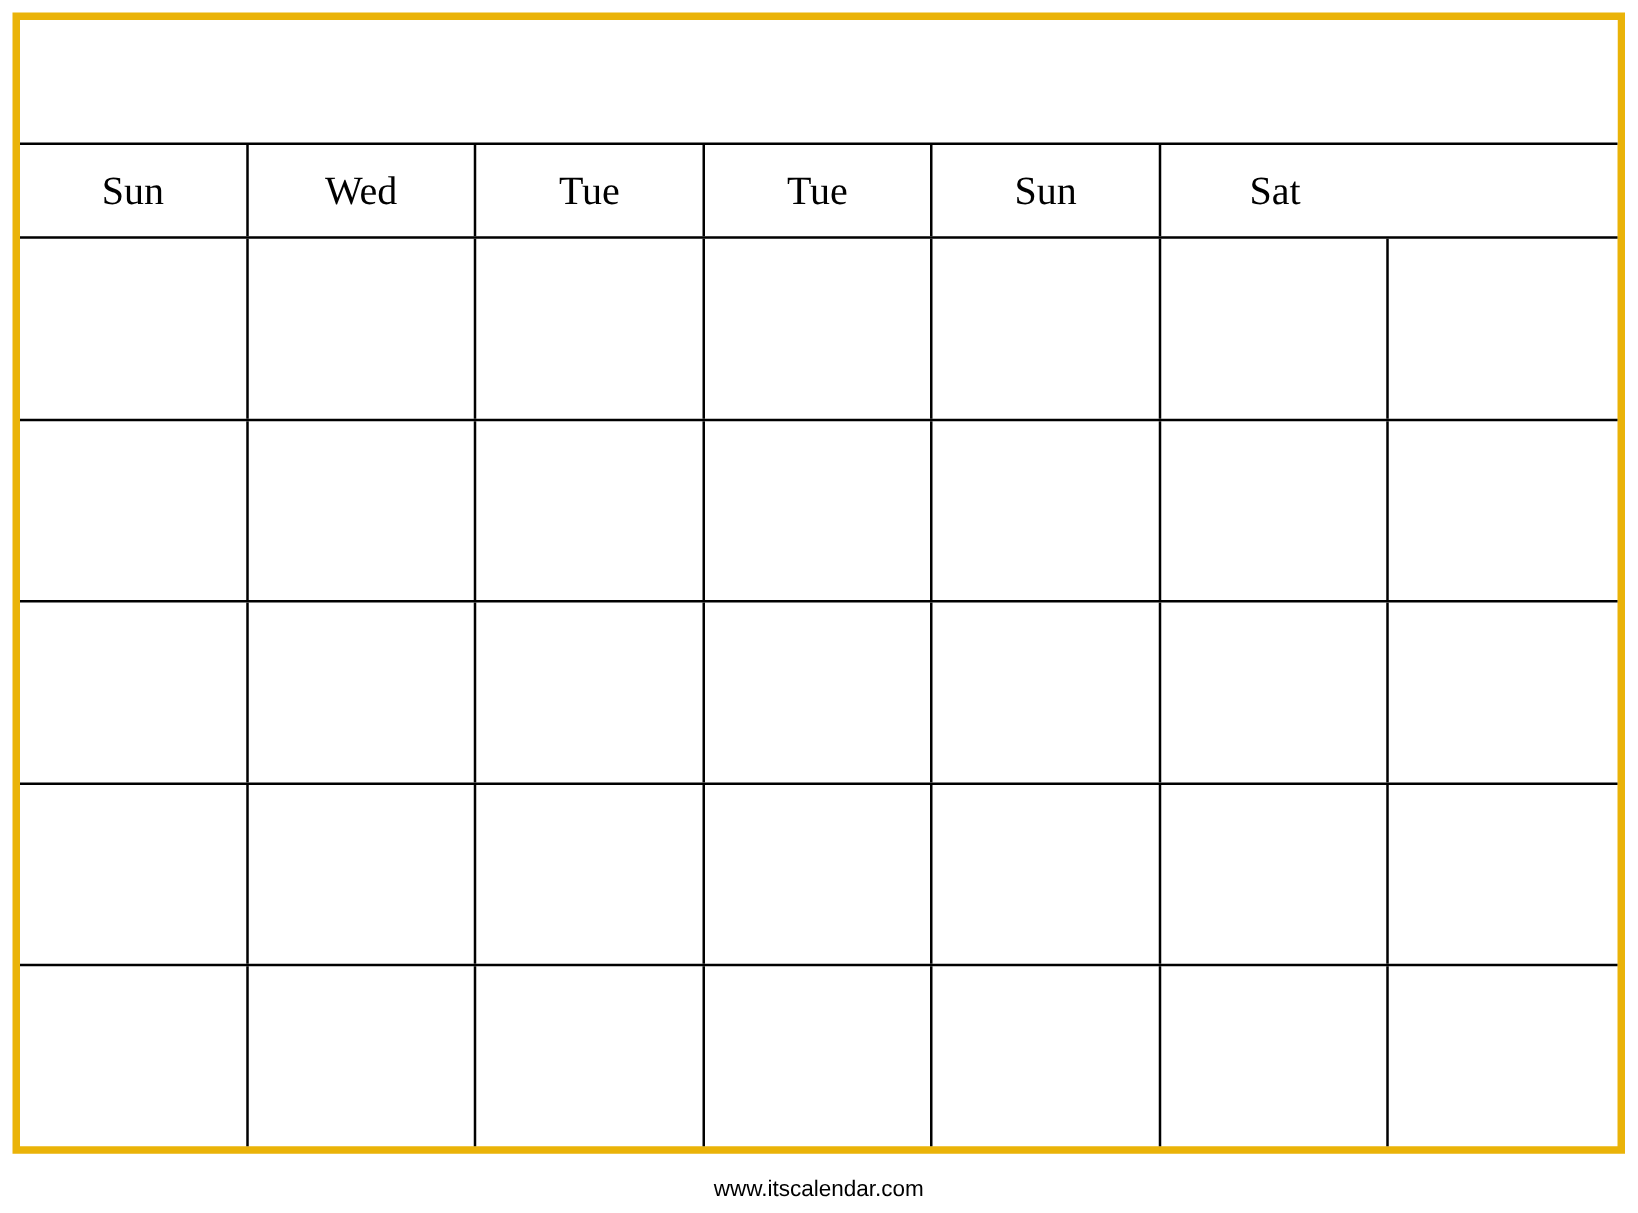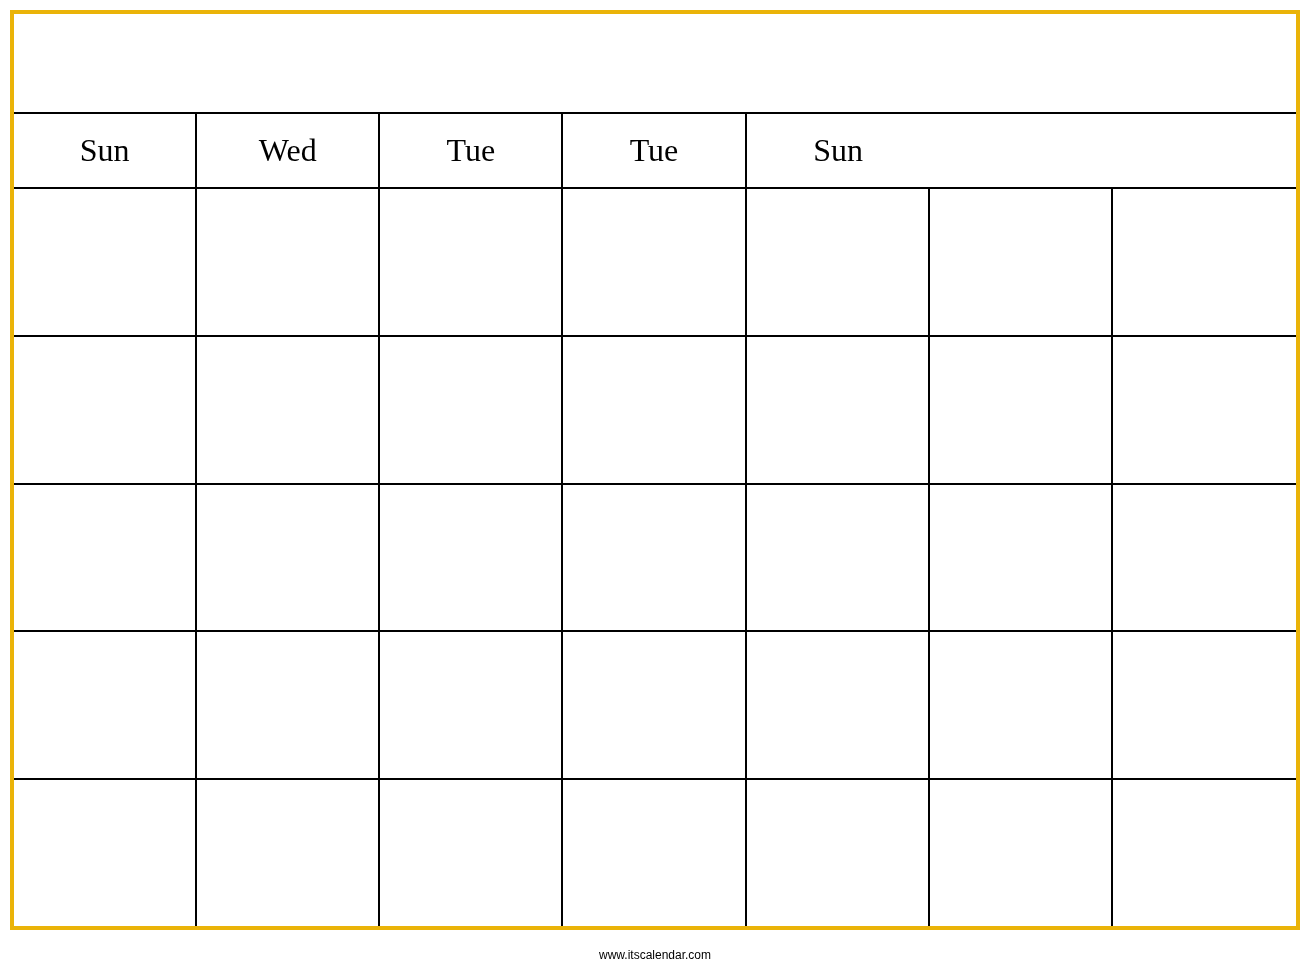--- a/index.html
+++ b/index.html
@@ -14,21 +14,21 @@
       height: 970px;
       display: flex;
       flex-direction: column;
       font-family: Georgia, 'Times New Roman', serif;
     }
 
     .calendar-wrapper {
       flex: 1;
       display: flex;
       flex-direction: column;
-      border: 4px solid #eab308;
+      border: 6px solid #eab308;
       margin: 10px;
     }
 
     .calendar-header {
       height: 100px;
       border-bottom: 2px solid #000;
       background: #fff;
     }
 
     .calendar-grid {
@@ -77,38 +77,39 @@
       min-height: 120px;
     }
 
     .day-cell:last-child {
       border-right: none;
     }
 
     .footer {
       text-align: center;
       padding: 8px 0;
-      font-size: 12px;
+      font-size: 18px;
       font-family: Arial, sans-serif;
       color: #000;
       background: #fff;
     }
   </style>
 </head>
 <body>
 
 <div class="calendar-wrapper">
   <div class="calendar-header"></div>
   <div class="calendar-grid">
     <div class="day-headers">
       <div class="day-header">Sun</div>
       <div class="day-header">Wed</div>
       <div class="day-header">Tue</div>
       <div class="day-header">Tue</div>
       <div class="day-header">Sun</div>
+      <div class="day-header">Sat</div>
     </div>
     <div class="weeks-container">
       <div class="week-row">
         <div class="day-cell"></div>
         <div class="day-cell"></div>
         <div class="day-cell"></div>
         <div class="day-cell"></div>
         <div class="day-cell"></div>
         <div class="day-cell"></div>
         <div class="day-cell"></div>

